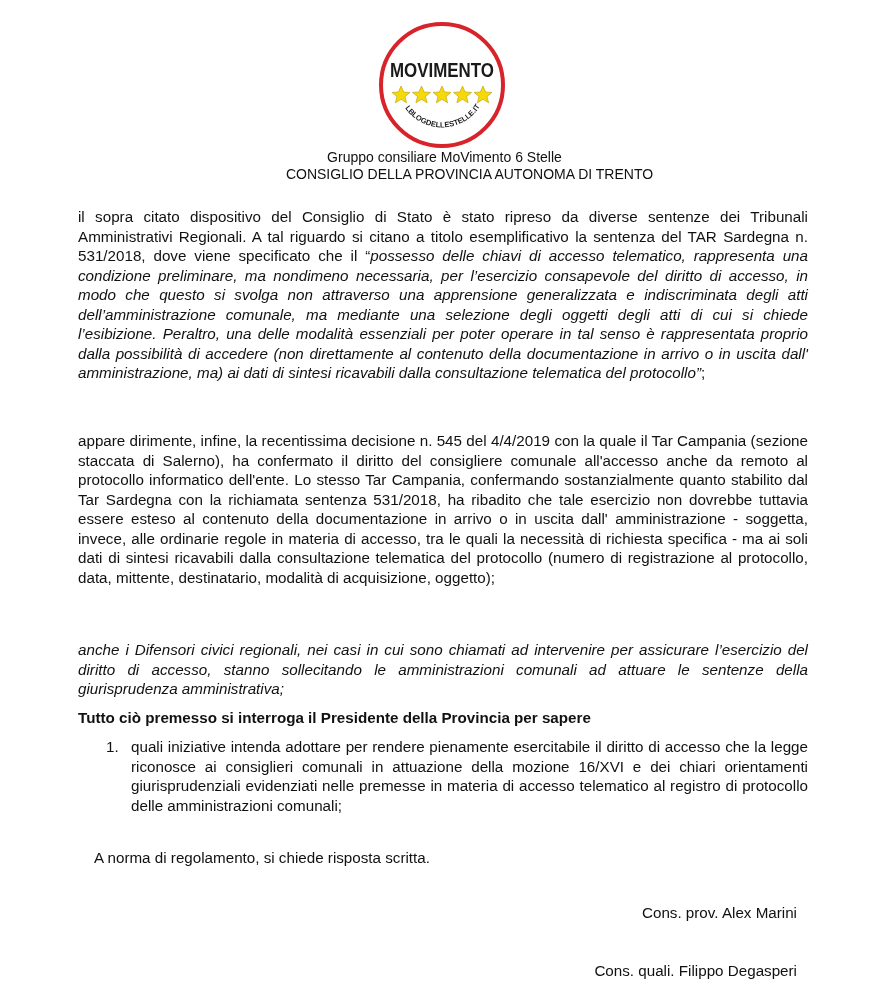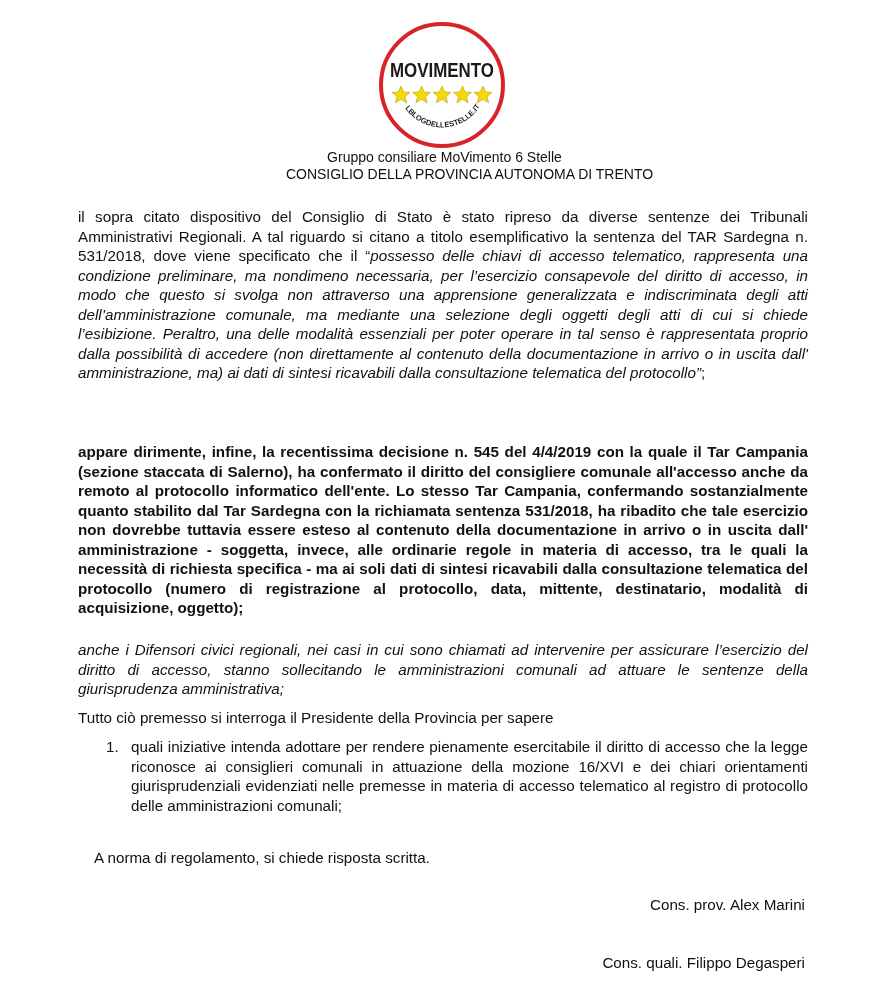--- a/index.html
+++ b/index.html
@@ -5,28 +5,28 @@
   html, body { margin: 0; padding: 0; background: #ffffff; }
   body { width: 889px; height: 985px; position: relative; overflow: hidden;
          font-family: "Liberation Sans", sans-serif; color: #111111; }
   .logo { position: absolute; left: 377px; top: 20px; width: 130px; height: 130px; }
   .header { position: absolute; left: 0; width: 889px; text-align: center; font-size: 14px; line-height: 16px; }
   .header .l1 { top: 149px; position: absolute; width: 100%; }
   .header .l2 { top: 166px; position: absolute; width: 100%; margin-left: 25px; }
   .para { position: absolute; left: 78px; width: 730px; font-size: 15.2px; line-height: 19.5px; text-align: justify; margin: 0; }
   .para em { font-style: italic; }
   #p1 { top: 207px; }
-  #p2 { top: 442px; font-weight: bold; }
+  #p2 { top: 431px; }
   #p3 { top: 640px; font-style: italic; }
-  .section-title { position: absolute; left: 78px; top: 709px; font-size: 15.2px; font-weight: normal; margin: 0; }
+  .section-title { position: absolute; left: 78px; top: 709px; font-size: 15.2px; font-weight: bold; margin: 0; }
   .list { position: absolute; left: 78px; top: 737px; width: 730px; margin: 0; padding: 0; list-style: none; }
   .list li { position: relative; padding-left: 53px; font-size: 15.2px; line-height: 19.5px; text-align: justify; }
   .list li .num { position: absolute; left: 28px; top: 0; }
   .closing { position: absolute; left: 78px; top: 833px; font-size: 15.2px; margin: 16px; }
-  .sig { position: absolute; right: 80px; font-size: 15.2px; margin: 4px; text-align: right; }
+  .sig { position: absolute; right: 80px; font-size: 15.2px; margin: 12px; text-align: right; }
   #sig1 { top: 892px; }
   #sig2 { top: 950px; }
 </style>
 </head>
 <body>
 
 <svg class="logo" viewBox="0 0 130 130" xmlns="http://www.w3.org/2000/svg">
   <circle cx="65" cy="65" r="61" fill="#ffffff" stroke="#d8232a" stroke-width="4"></circle>
   <text x="65" y="57" text-anchor="middle" font-family="Liberation Sans, sans-serif" font-weight="bold" font-size="21" fill="#1a1a1a" textLength="104" lengthAdjust="spacingAndGlyphs">MOVIMENTO</text>
   <g fill="#f5d90a" stroke="#b99b00" stroke-width="0.6">

